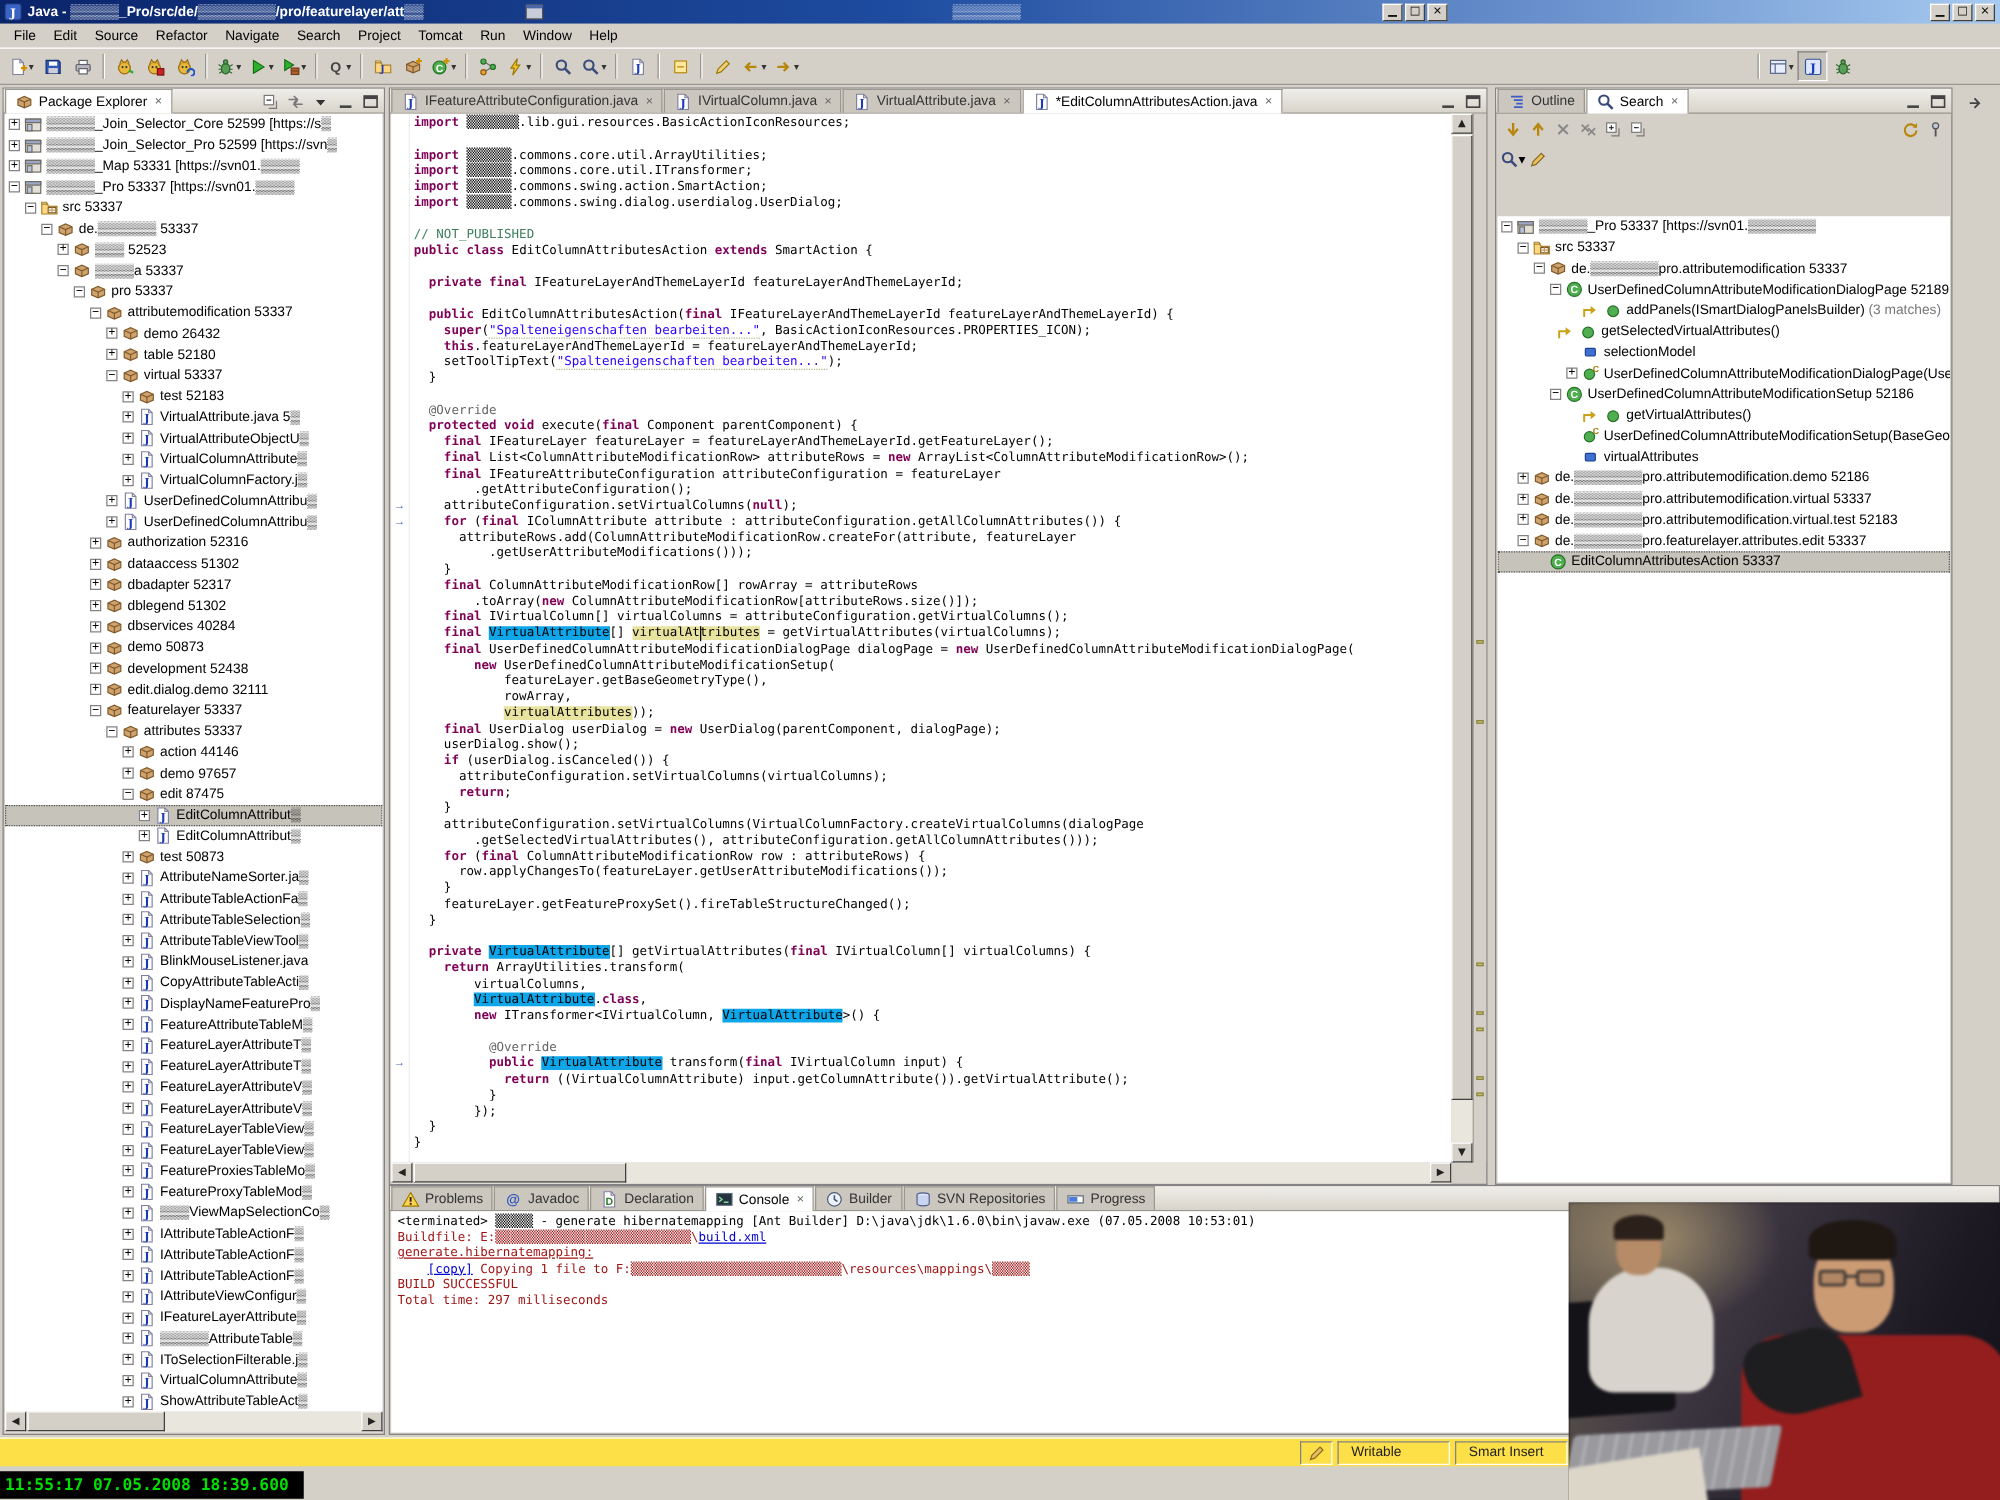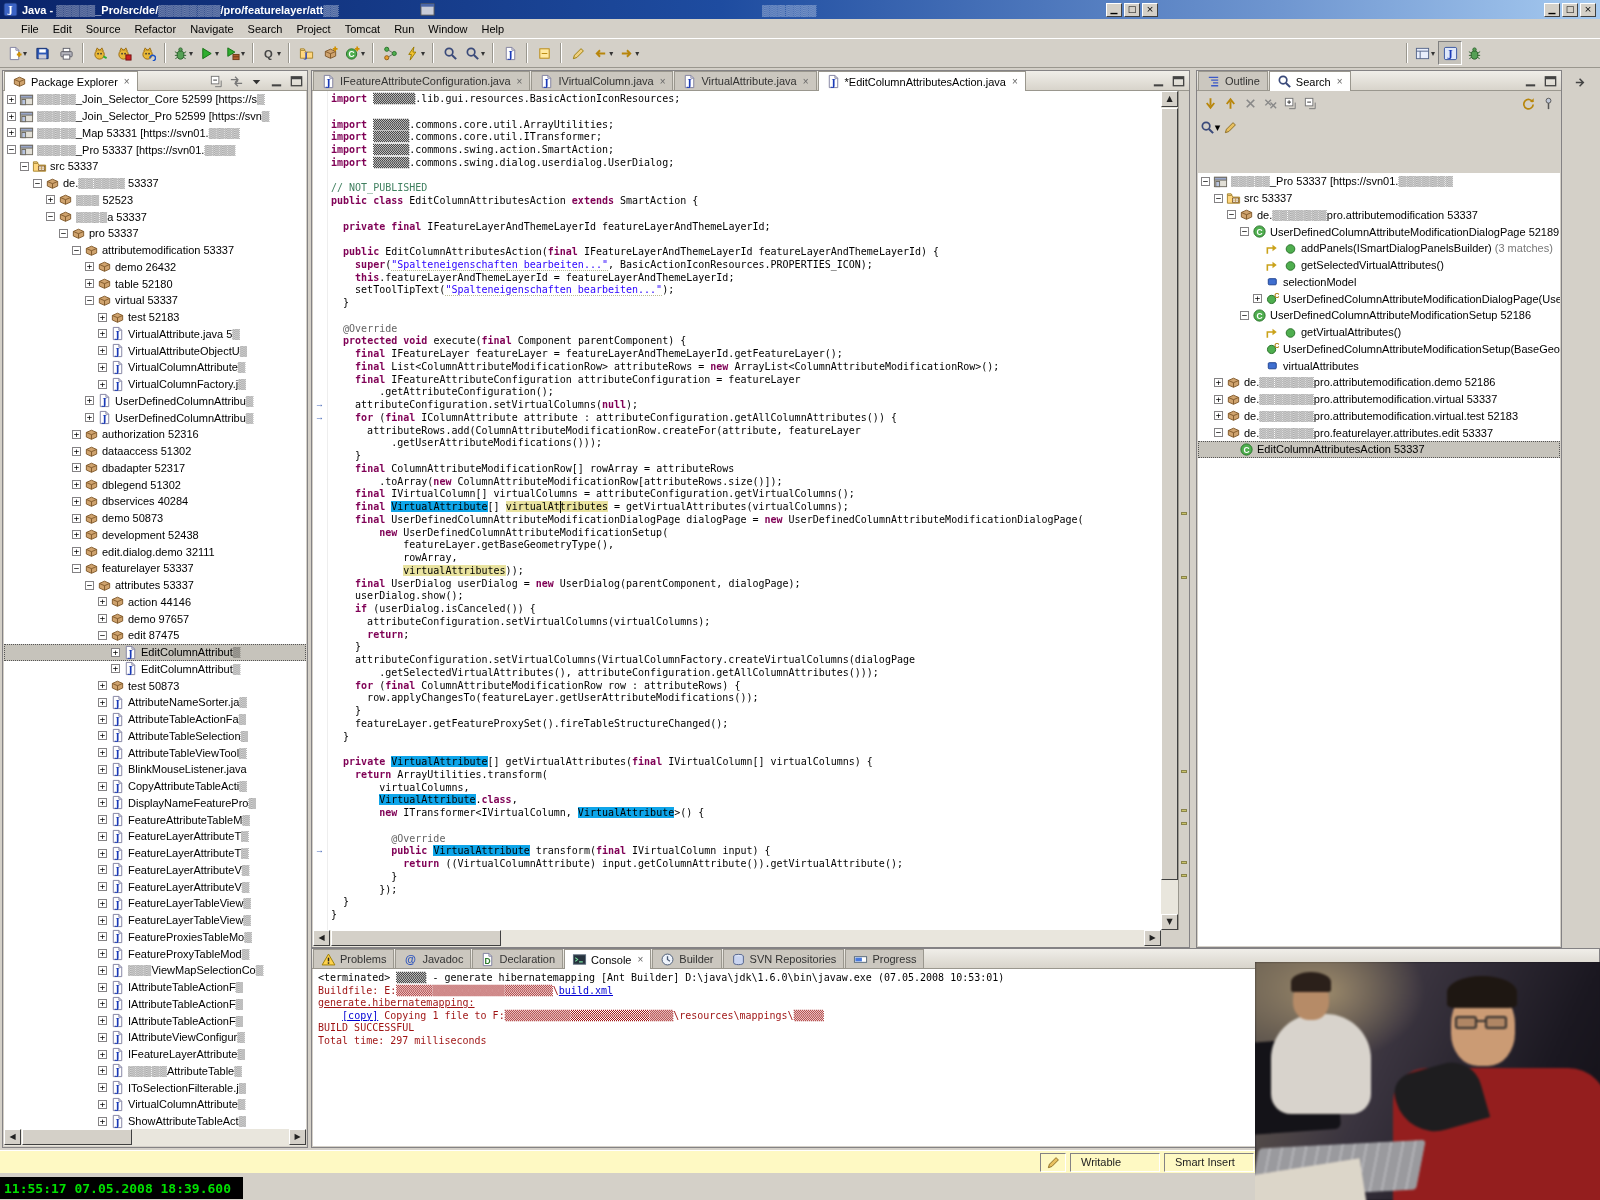--- a/index.html
+++ b/index.html
@@ -15,21 +15,21 @@
   .titlebar .title{font-weight:bold;white-space:nowrap}
   .titlebar .remote{position:absolute;left:762px;font-weight:bold;opacity:.9}
   .titlebar .sec-icon{position:absolute;left:420px}
   .winctrls{display:flex;gap:2px}
   .winctrls.inner{position:absolute;left:1106px}
   .winctrls.outer{position:absolute;right:4px}
   .winbtn{width:16px;height:14px;background:#d4d0c8;border:1px solid;border-color:#fff #404040 #404040 #fff;
     color:#000;font-size:9px;line-height:11px;text-align:center;font-family:"DejaVu Sans",sans-serif}
 
   
-  .menubar{position:absolute;left:0;top:19px;width:1600px;height:19px;display:flex;align-items:center;padding-left:14px;background:#d4d0c8}
+  .menubar{position:absolute;left:0;top:19px;width:1600px;height:19px;display:flex;align-items:center;padding-left:4px;background:#d4d0c8}
   .menu-item{padding:3px 7px;cursor:default}
   .toolbar{position:absolute;left:0;top:38px;width:1600px;height:30px;display:flex;align-items:center;padding:0 4px;
     background:#d4d0c8;border-top:1px solid #fff;border-bottom:1px solid #9a978e}
   .tbtn{height:24px;min-width:24px;display:flex;align-items:center;justify-content:center;padding:0 2px;border:1px solid transparent}
   .tbtn .dd{font-size:8px;color:#333;margin-left:1px}
   .tsep{width:0;height:20px;border-left:1px solid #9a978e;border-right:1px solid #fff;margin:0 4px}
   .persp-bar{margin-left:auto;margin-right:110px;display:flex;align-items:center}
   .tbtn.active-persp{border-color:#808080 #fff #fff #808080;background:#c6c3bb}
 
   
@@ -82,21 +82,21 @@
 
   
   .console-out{position:absolute;left:1px;right:1px;top:20px;bottom:1px;background:#fff;overflow:hidden;
     font-family:"DejaVu Sans Mono","Liberation Mono",monospace;font-size:10px;line-height:12.5px;padding:3px 5px;white-space:pre}
   .c-meta{color:#000}
   .c-err{color:#9e1212}
   .c-link{color:#0000d4;text-decoration:underline}
   .c-errlink{color:#9e1212;text-decoration:underline}
 
   
-  .statusbar{position:absolute;left:0;top:1150px;width:1600px;height:23px;background:#fef9c3;
+  .statusbar{position:absolute;left:0;top:1150px;width:1600px;height:23px;background:#fde047;
     border-top:1px solid #fff;display:flex;align-items:center}
   .sb-cell{height:19px;display:flex;align-items:center;padding:0 10px;margin-right:4px;color:#222;
     border:1px solid;border-color:#848284 #fff #fff #848284}
   .sb-icon-cell{width:26px;justify-content:center;padding:0}
 
   
   .timestamp{position:absolute;left:0;top:1177px;width:243px;height:22px;background:#000;color:#00e000;
     font-family:"DejaVu Sans Mono",monospace;font-size:13px;font-weight:bold;display:flex;align-items:center;padding-left:4px;z-index:60}
   .webcam{position:absolute;left:1255px;top:962px;width:345px;height:238px;overflow:hidden;z-index:50;background:#17151c}
   .wc{position:absolute}
@@ -1448,21 +1448,21 @@
             </svg>
           </span>
           <span class="ticon">
             <svg width="15" height="15" viewBox="0 0 16 16" xmlns="http://www.w3.org/2000/svg">
               <circle cx="8" cy="8.5" r="4.6" fill="#4fae4f" stroke="#267026"></circle>
             </svg>
           </span>
           <span class="tlabel">addPanels(ISmartDialogPanelsBuilder)</span>
           <span class="sfx"> (3 matches)</span>
         </div>
-        <div class="trow" style="padding-left:55px">
+        <div class="trow" style="padding-left:35px">
           <span class="texp none"></span>
           <span class="ticon">
             <svg width="15" height="15" viewBox="0 0 16 16" xmlns="http://www.w3.org/2000/svg">
               <path d="M2.5 13.5v-6h7" fill="none" stroke="#caa21a" stroke-width="1.7"></path>
               <path d="M8 4l4.5 3.5L8 11z" fill="#caa21a"></path>
             </svg>
           </span>
           <span class="ticon">
             <svg width="15" height="15" viewBox="0 0 16 16" xmlns="http://www.w3.org/2000/svg">
               <circle cx="8" cy="8.5" r="4.6" fill="#4fae4f" stroke="#267026"></circle>

